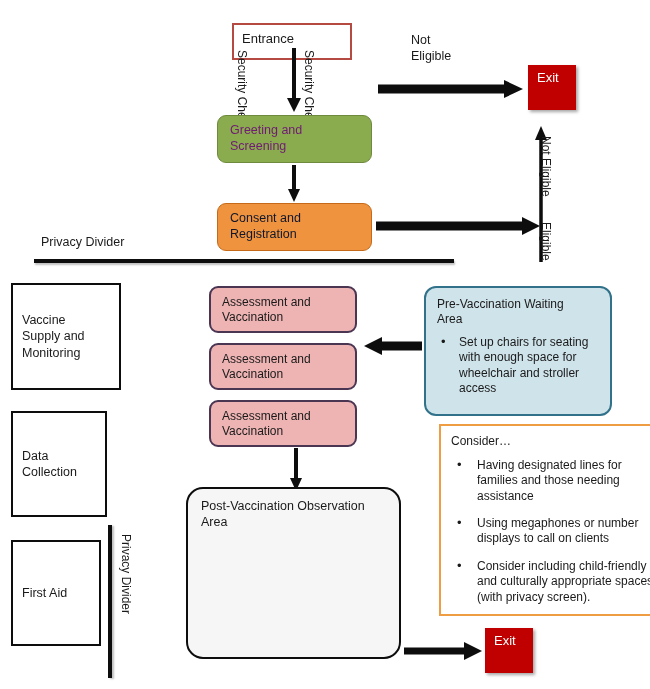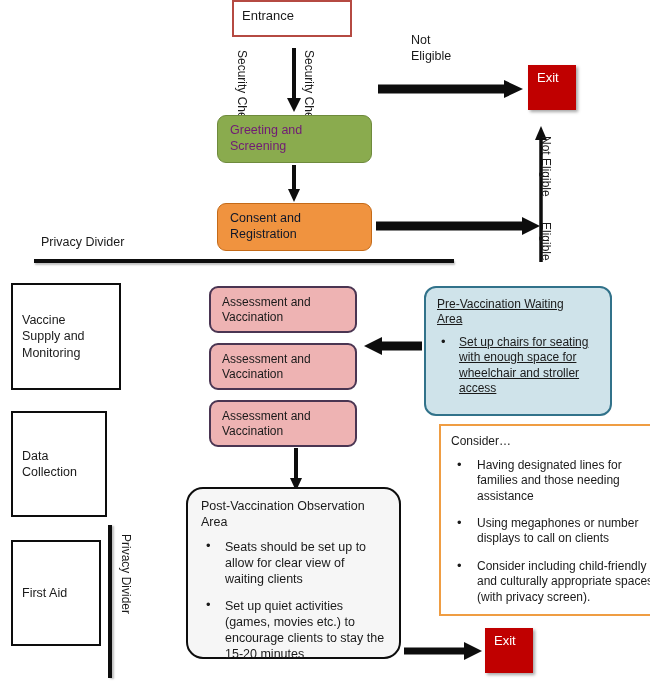--- a/index.html
+++ b/index.html
@@ -64,21 +64,20 @@
     font-size: 12px;
   }
 
   .prevacc-box {
     background: #cfe3ea;
     border: 2px solid #31728a;
     border-radius: 12px;
     padding: 9px 11px 8px 11px;
     font-size: 12px;
     justify-content: flex-start;
-    text-decoration: underline;
   }
 
   .postvacc-box {
     background: #f6f6f6;
     border: 2.5px solid #0d0d0d;
     border-radius: 17px;
     padding: 10px 13px 8px 13px;
     font-size: 12.5px;
     justify-content: flex-start;
   }
@@ -159,21 +158,21 @@
   }
   .lbl { font-size: 12.5px; line-height: 1.25; white-space: pre-line; }
 
   svg.arrow { position: absolute; overflow: visible; }
 </style>
 </head>
 <body>
 
 <div id="canvas">
 
-  <div class="abs node entrance-box" style="left:232px; top:0; width:120px; height:37px;">
+  <div class="abs node entrance-box" style="left:232px; top:23px; width:120px; height:37px;">
     <span class="title">Entrance</span>
   </div>
 
   <div class="abs rot-cw" style="left:248px; top:50px;">Security Check</div>
   <div class="abs rot-cw" style="left:315px; top:50px;">Security Check</div>
 
   <svg class="arrow" style="left:286px; top:48px; width:16px; height:66px;">
     <line x1="8" y1="0" x2="8" y2="52" stroke="#0d0d0d" stroke-width="4"></line>
     <polygon points="1,50 15,50 8,64" fill="#0d0d0d"></polygon>
   </svg>
@@ -268,24 +267,20 @@
   </div>
 
   <svg class="arrow" style="left:288px; top:448px; width:16px; height:46px;">
     <line x1="8" y1="0" x2="8" y2="32" stroke="#0d0d0d" stroke-width="4"></line>
     <polygon points="2,30 14,30 8,43" fill="#0d0d0d"></polygon>
   </svg>
 
   <div class="abs node postvacc-box" style="left:186px; top:487px; width:215px; height:172px;">
     <span class="title"> Post-Vaccination Observation
 Area</span>
-    <ul class="bullets">
-      <li>Seats should be set up to allow for clear view of waiting clients</li>
-      <li>Set up quiet activities (games, movies etc.) to encourage clients to stay the 15-20 minutes</li>
-    </ul>
   </div>
 
   <div class="abs node consider-box" style="left:407px; top:424px; width:231px; height:192px;">
     <span class="title">Consider…</span>
     <ul class="bullets">
       <li>Having designated lines for families and those needing assistance</li>
       <li>Using megaphones or number displays to call on clients</li>
       <li>Consider including child-friendly and culturally appropriate spaces (with privacy screen).</li>
     </ul>
   </div>

